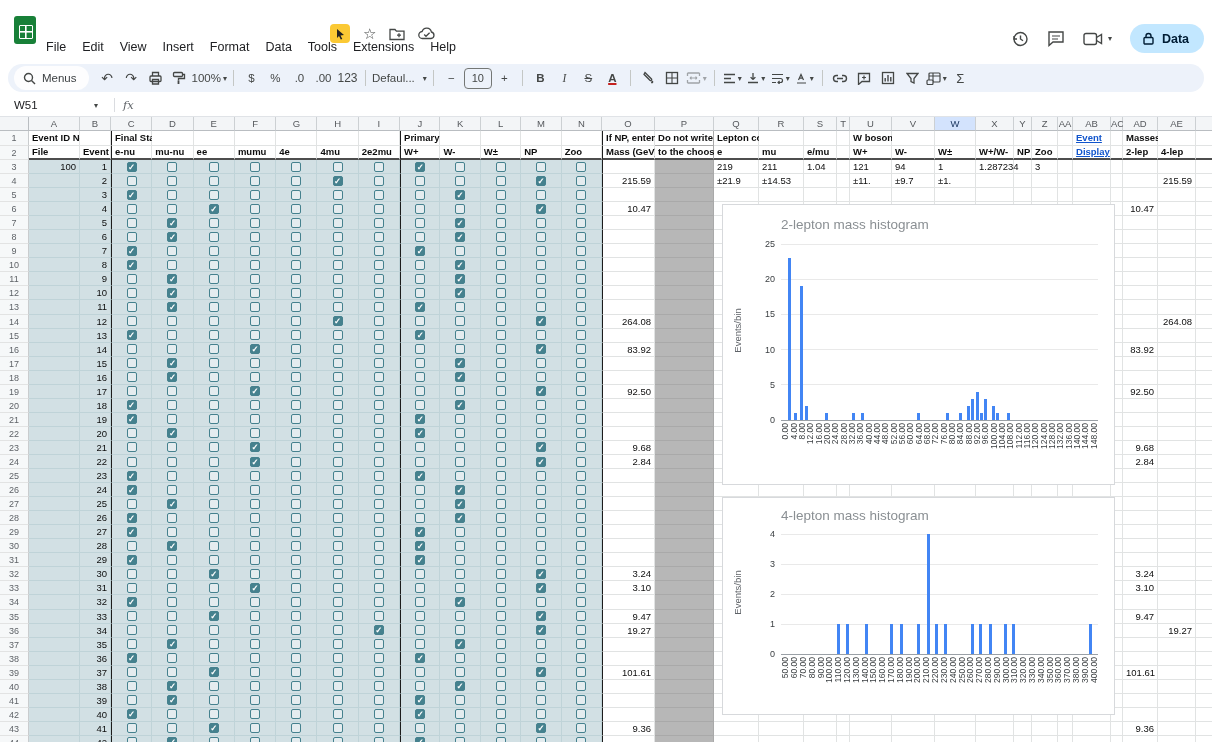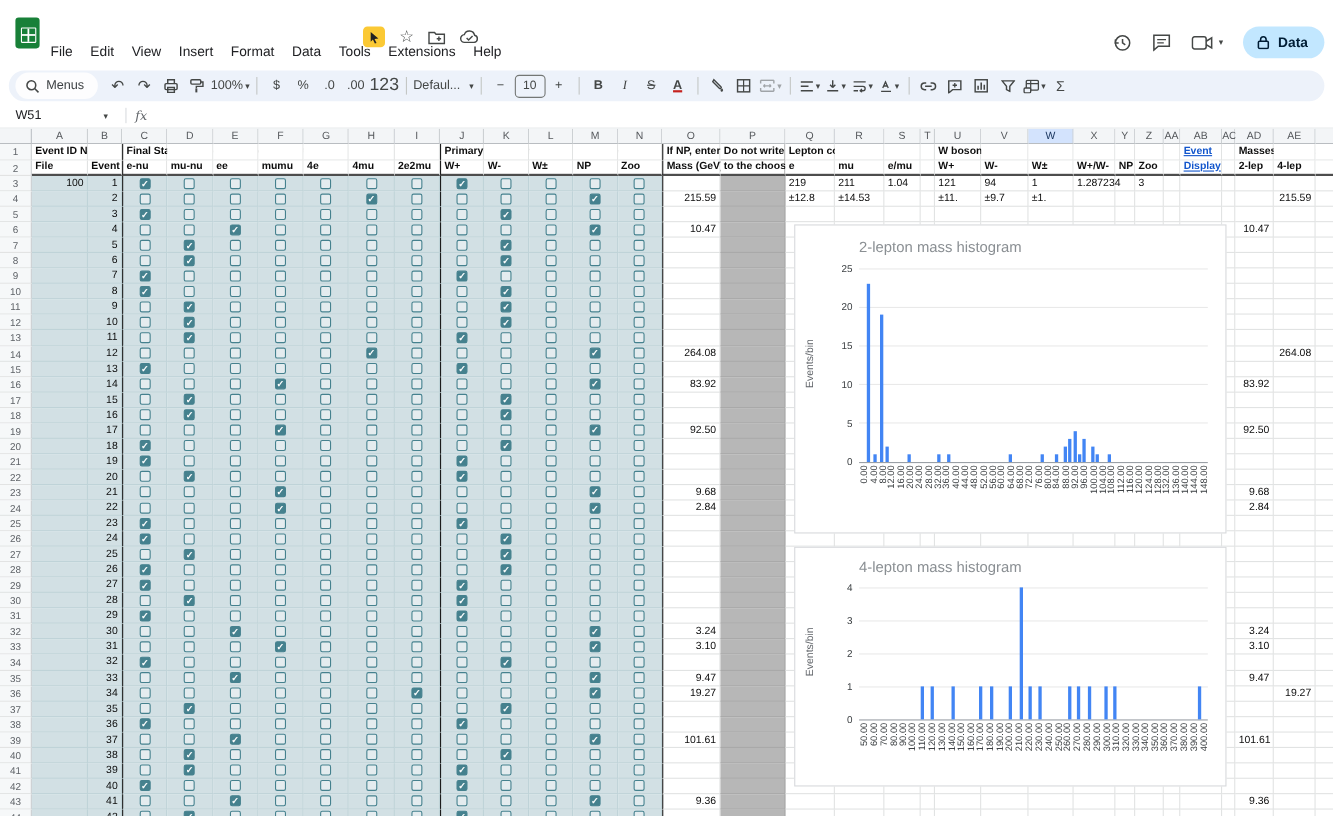--- a/index.html
+++ b/index.html
@@ -185,21 +185,21 @@
     </span>
     <span class="tbtn">
         <span>100%</span>
         <span class="caret">▾</span>
       </span>
     <span class="tsep"></span>
     <span class="tbtn">$</span>
     <span class="tbtn">%</span>
     <span class="tbtn">.0</span>
     <span class="tbtn">.00</span>
-    <span class="tbtn" style="font-size:16px;">123</span>
+    <span class="tbtn" style="font-size:12px;">123</span>
     <span class="tsep"></span>
     <span class="tbtn">
         <span>Defaul...</span>
         <span class="caret" style="margin-left:6px;">▾</span>
       </span>
     <span class="tsep"></span>
     <span class="tbtn">−</span>
     <span class="fsbox">10</span>
     <span class="tbtn">+</span>
     <span class="tsep"></span>
@@ -497,21 +497,21 @@
             <div class="cb"></div>
           </div>
           <div class="cell tz cbcell" style="width: 40.4px;">
             <div class="cb on">✓</div>
           </div>
           <div class="cell tz cbcell" style="width: 40.4px;">
             <div class="cb"></div>
           </div>
           <div class="cell gl num" style="width: 53px; line-height: 13.5px;">215.59</div>
           <div class="cell pg" style="width: 59px; line-height: 13.5px;"></div>
-          <div class="cell" style="width: 45px; line-height: 13.5px;">±12.8</div>
+          <div class="cell" style="width: 45px; line-height: 13.5px;">±21.9</div>
           <div class="cell" style="width: 45px; line-height: 13.5px;">±14.53</div>
           <div class="cell" style="width: 33px; line-height: 13.5px;"></div>
           <div class="cell" style="width: 13px; line-height: 13.5px;"></div>
           <div class="cell" style="width: 42px; line-height: 13.5px;">±11.</div>
           <div class="cell" style="width: 43px; line-height: 13.5px;">±9.7</div>
           <div class="cell" style="width: 41px; line-height: 13.5px;">±1.</div>
           <div class="cell" style="width: 38px; line-height: 13.5px;"></div>
           <div class="cell" style="width: 18px; line-height: 13.5px;"></div>
           <div class="cell" style="width: 26px; line-height: 13.5px;"></div>
           <div class="cell" style="width: 15px; line-height: 13.5px;"></div>

